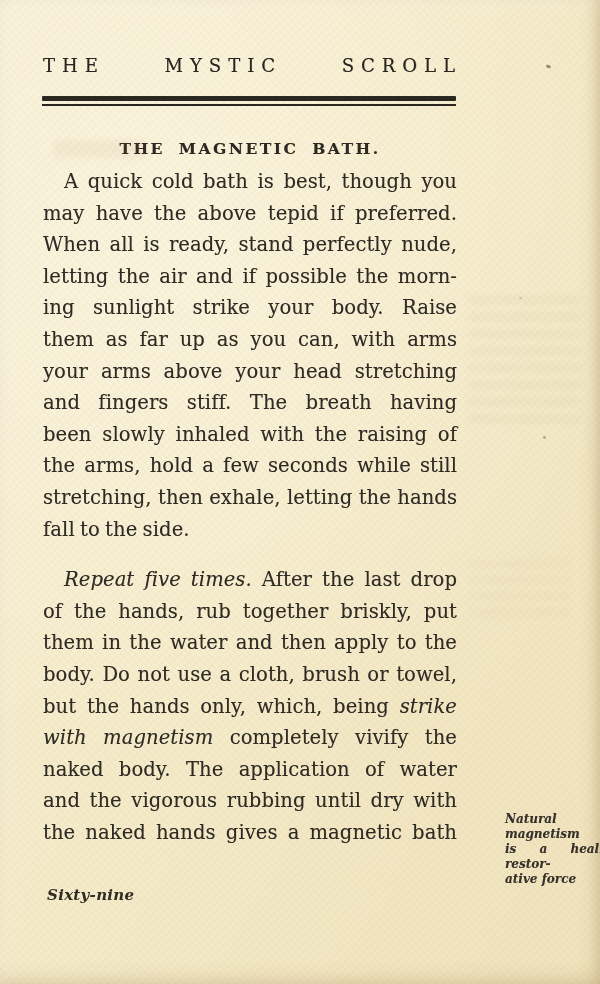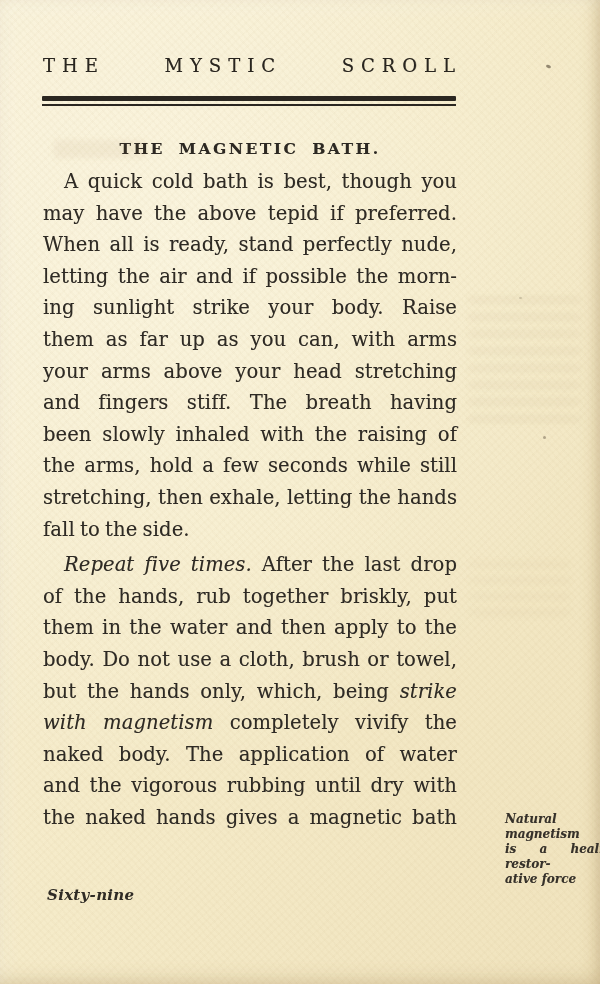--- a/index.html
+++ b/index.html
@@ -43,21 +43,21 @@
     letter-spacing:2.5px; word-spacing:6px; color:#2c2822;
     text-shadow:0.2px 0.2px 0.3px rgba(44,40,34,0.4);
   }
 
   .body-text {
     position:absolute; left:43px; top:166px; width:414px;
     font-size:19.5px; line-height:31.6px;
     word-spacing:-1px; letter-spacing:0.1px;
     text-shadow:0.25px 0.25px 0.35px rgba(46,42,36,0.35);
   }
-  .para + .para { margin-top:4px; }
+  .para + .para { margin-top:19px; }
   .line { text-align:justify; text-align-last:justify; }
   .line.end { text-align-last:left; }
   .line.indent { text-indent:21px; }
   .it { font-style:italic; }
 
   .margin-note {
     position:absolute; left:464px; top:812px; width:120px;
     font-size:12px; line-height:15px;
     font-style:italic; font-weight:bold;
     color:#36312a; word-spacing:0;

